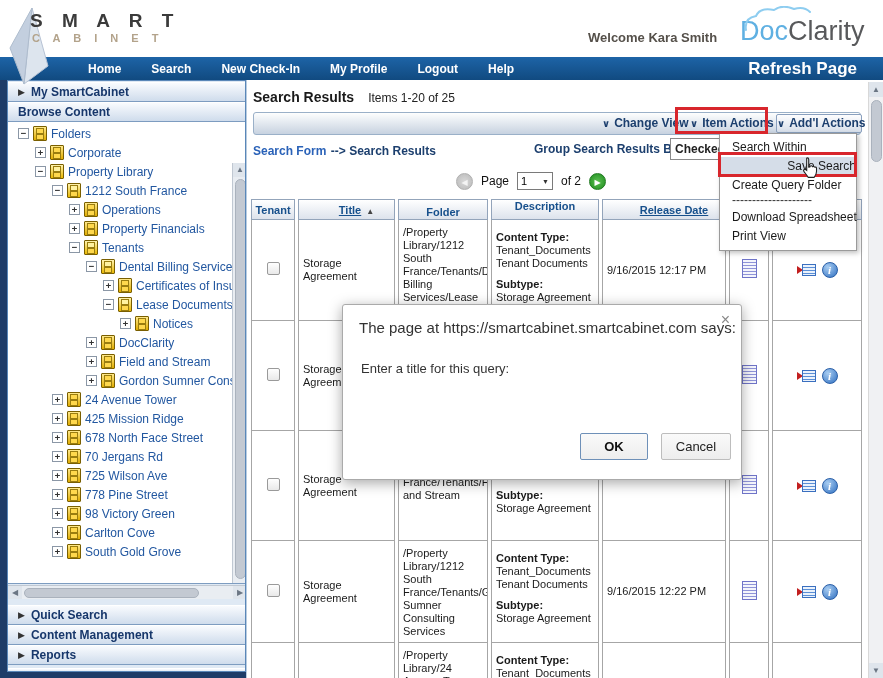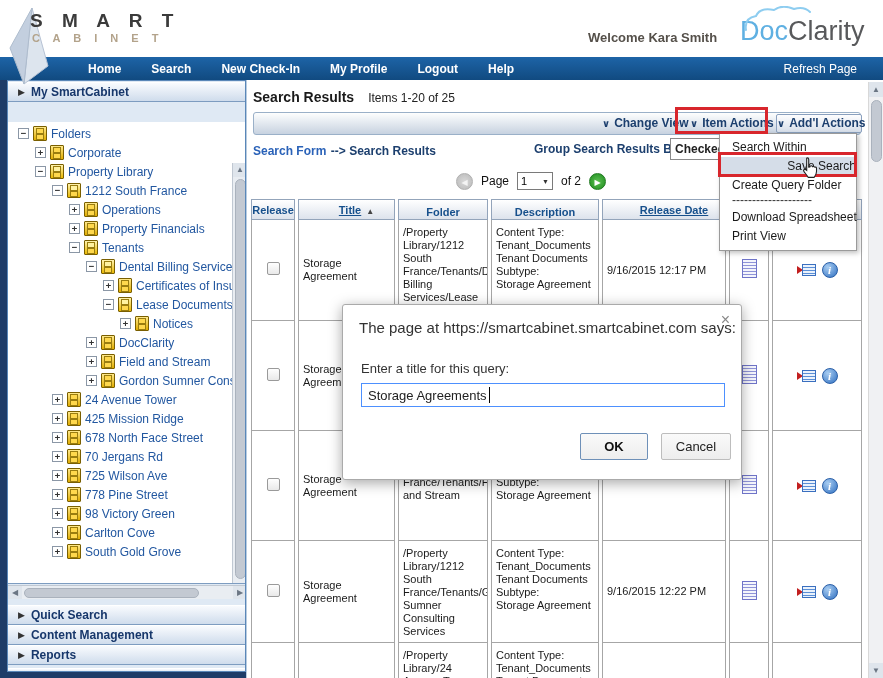--- a/index.html
+++ b/index.html
@@ -17,21 +17,21 @@
   .brand{position:absolute;left:740px;top:16px;}
   .brand-cloud{position:absolute;left:2px;top:-10px;}
   .brand-text{font-size:27px;letter-spacing:0px;}
   .brand-doc{color:#5fb0e2;}
   .brand-clarity{color:#58595b;}
 
   
   .navbar{position:absolute;left:0;top:57px;width:883px;height:23px;background:linear-gradient(#1d64a7,#114a80);display:flex;align-items:center;}
   .nav-items{display:flex;gap:30px;margin-left:88px;}
   .nav-item{color:#fff;font-size:12px;font-weight:bold;cursor:pointer;}
-  .nav-refresh{position:absolute;right:26px;color:#fff;font-size:12px;font-weight:normal;cursor:pointer;margin-left:16px;}
+  .nav-refresh{position:absolute;right:26px;color:#fff;font-size:17px;font-weight:bold;cursor:pointer;margin-left:16px;}
 
   
   .sidebar{position:absolute;left:0;top:80px;width:246px;height:598px;background:#1e3c68;}
   .sb-inner{position:absolute;left:7px;top:0;right:0;bottom:6px;background:#dfe9f4;border:1px solid #5a87b8;overflow:hidden;}
   .sb-header{position:relative;height:20px;line-height:19px;background:linear-gradient(#f9fbfe,#cfdcec);border-top:1px solid #fff;border-bottom:1px solid #7d9cc0;color:#17376b;font-size:12px;font-weight:bold;padding-left:10px;display:flex;align-items:center;gap:6px;cursor:pointer;}
   .sb-arrow{font-size:9px;color:#333;}
   .tree-panel{position:absolute;left:0;top:41px;width:239px;height:462px;background:#fff;border-bottom:1px solid #7d9cc0;overflow:hidden;}
   .tree{position:absolute;left:0;top:2px;right:15px;bottom:0;overflow:hidden;}
   .tree-row{display:flex;align-items:center;gap:4px;height:19px;white-space:nowrap;color:#2257a0;font-size:12px;cursor:pointer;}
   .exp{width:11px;height:11px;border:1px solid #8b97a6;background:#fff;font:bold 9px/9px "DejaVu Sans Mono",monospace;color:#333;text-align:center;flex:none;cursor:pointer;}
@@ -76,30 +76,30 @@
 
   
   table.results{margin:8px 0 0 1px;border-collapse:separate;border-spacing:3px 0;table-layout:fixed;width:602px;}
   .results th{height:21px;background:linear-gradient(#ffffff,#dde3ec);border:1px solid #93a4ba;font-size:11px;font-weight:bold;color:#17508c;text-align:center;overflow:hidden;}
   .results th .u{text-decoration:underline;cursor:pointer;margin-left:20px;}
   .results th .sort{font-size:8px;color:#444;margin-left:5px;}
   .results td{border-left:1px solid #a6a6a6;border-right:1px solid #a6a6a6;border-bottom:1px solid #a6a6a6;font-size:11px;color:#1a1a1a;line-height:13px;overflow:hidden;padding:3px 4px;background:#fff;}
   .results .c-select{width:44px;text-align:center;vertical-align:middle;}
   .results .c-title{width:97px;vertical-align:middle;}
   .results .c-folder{width:90px;vertical-align:top;padding-top:6px;}
-  .results .c-desc{width:108px;vertical-align:top;padding-top:6px;}
+  .results .c-desc{width:108px;vertical-align:top;}
   .results .c-date{width:124px;vertical-align:middle;white-space:nowrap;}
   .results .c-doc{width:40px;vertical-align:middle;text-align:center;}
   .results .c-act{width:90px;vertical-align:middle;text-align:center;}
   .results tbody tr:nth-child(1){height:94px;}
   .results tbody tr:nth-child(2){height:110px;}
   .results tbody tr:nth-child(3){height:110px;}
   .results tbody tr:nth-child(4){height:102px;}
   .results tbody tr:nth-child(5){height:120px;}
-  .results .b{font-weight:normal;}
+  .results .b{font-weight:bold;margin-top:8px;}
   .checkbox{display:inline-block;width:13px;height:13px;border:1px solid #9a9a9a;border-radius:2px;background:linear-gradient(#fefefe,#e9e9e9);cursor:pointer;}
   .doc-icon{display:inline-block;width:15px;height:19px;border:1px solid #6f74c8;background:repeating-linear-gradient(#f4f5fc 0 2px,#8f94d8 2px 3px);cursor:pointer;}
   .act-wrap{display:inline-flex;align-items:center;gap:6px;}
   .goto-icon{display:inline-flex;align-items:center;cursor:pointer;}
   .goto-icon .arr{width:0;height:0;border-left:6px solid #c21f1f;border-top:4px solid transparent;border-bottom:4px solid transparent;margin-right:-1px;}
   .goto-icon .pg{width:14px;height:12px;border:1px solid #3a6fbf;background:repeating-linear-gradient(#eaf2fc 0 2px,#5b8fd6 2px 3px);}
   .info-icon{display:inline-block;width:16px;height:16px;border-radius:50%;background:radial-gradient(circle at 35% 30%,#a8cdf2,#2f6fc0);border:1px solid #2a5fa8;color:#fff;font:italic bold 11px/15px "Liberation Serif",serif;text-align:center;cursor:pointer;}
 
   
   .menu{position:absolute;left:719px;top:133px;width:138px;background:#fff;border:1px solid #9a9a9a;box-shadow:2px 2px 5px rgba(0,0,0,.25);z-index:20;padding:4px 0;}
@@ -170,20 +170,23 @@
         <div class="nav-item">Help</div>
       </div>
     <div class="nav-refresh">Refresh Page</div>
   </div>
 
   <div class="sidebar">
     <div class="sb-inner">
       <div class="sb-header" style="margin-top:1px;">
         <span class="sb-arrow">▶</span>
         <span>My SmartCabinet</span>
+      </div>
+      <div class="sb-header">
+        <span>Browse Content</span>
       </div>
       <div class="tree-panel">
         <div class="tree" id="tree">
             <div class="tree-row" style="padding-left: 10px;">
               <span class="exp">−</span>
               <span class="cab"></span>
               <span class="lbl">Folders</span>
             </div>
             <div class="tree-row" style="padding-left: 27px;">
               <span class="exp">+</span>
@@ -347,21 +350,21 @@
       <span class="pag-select">
           <span>1</span>
           <span class="pag-caret">▼</span>
         </span>
       <span class="pag-label">of 2</span>
       <span class="pag-circle pag-next">▶</span>
     </div>
     <table class="results">
       <thead>
           <tr id="thead-row">
-            <th class="c-select"><span>Release</span></th>
+            <th class="c-select"><span>Tenant</span></th>
             <th class="c-title"><span class="u">Title</span><span class="sort">▲</span></th>
             <th class="c-folder"><span>Folder</span></th>
             <th class="c-desc"><span>Description</span></th>
             <th class="c-date"><span class="u">Release Date</span></th>
             <th class="c-doc"></th>
             <th class="c-act"></th>
           </tr>
         </thead>
       <tbody id="tbody">
           <tr>
@@ -472,24 +475,20 @@
       <div class="menu-item">Create Query Folder</div>
       <div class="menu-item divider">--------------------</div>
       <div class="menu-item">Download Spreadsheet</div>
       <div class="menu-item">Print View</div>
     </div>
 
   <div class="modal">
     <div class="modal-title">The page at https://smartcabinet.smartcabinet.com says:</div>
     <div class="modal-close">×</div>
     <div class="modal-prompt">Enter a title for this query:</div>
-    <div class="modal-input-wrap">
-      <input class="modal-input" type="text" value="Storage Agreements" style="">
-      <div class="caret"></div>
-    </div>
     <div class="modal-btns">
       <div class="mbtn mbtn-ok">OK</div>
       <div class="mbtn mbtn-cancel">Cancel</div>
     </div>
   </div>
 
   <div class="redbox rb-itemactions"></div>
   <div class="redbox rb-savesearch"></div>
 
   <div class="cursor-hand">

